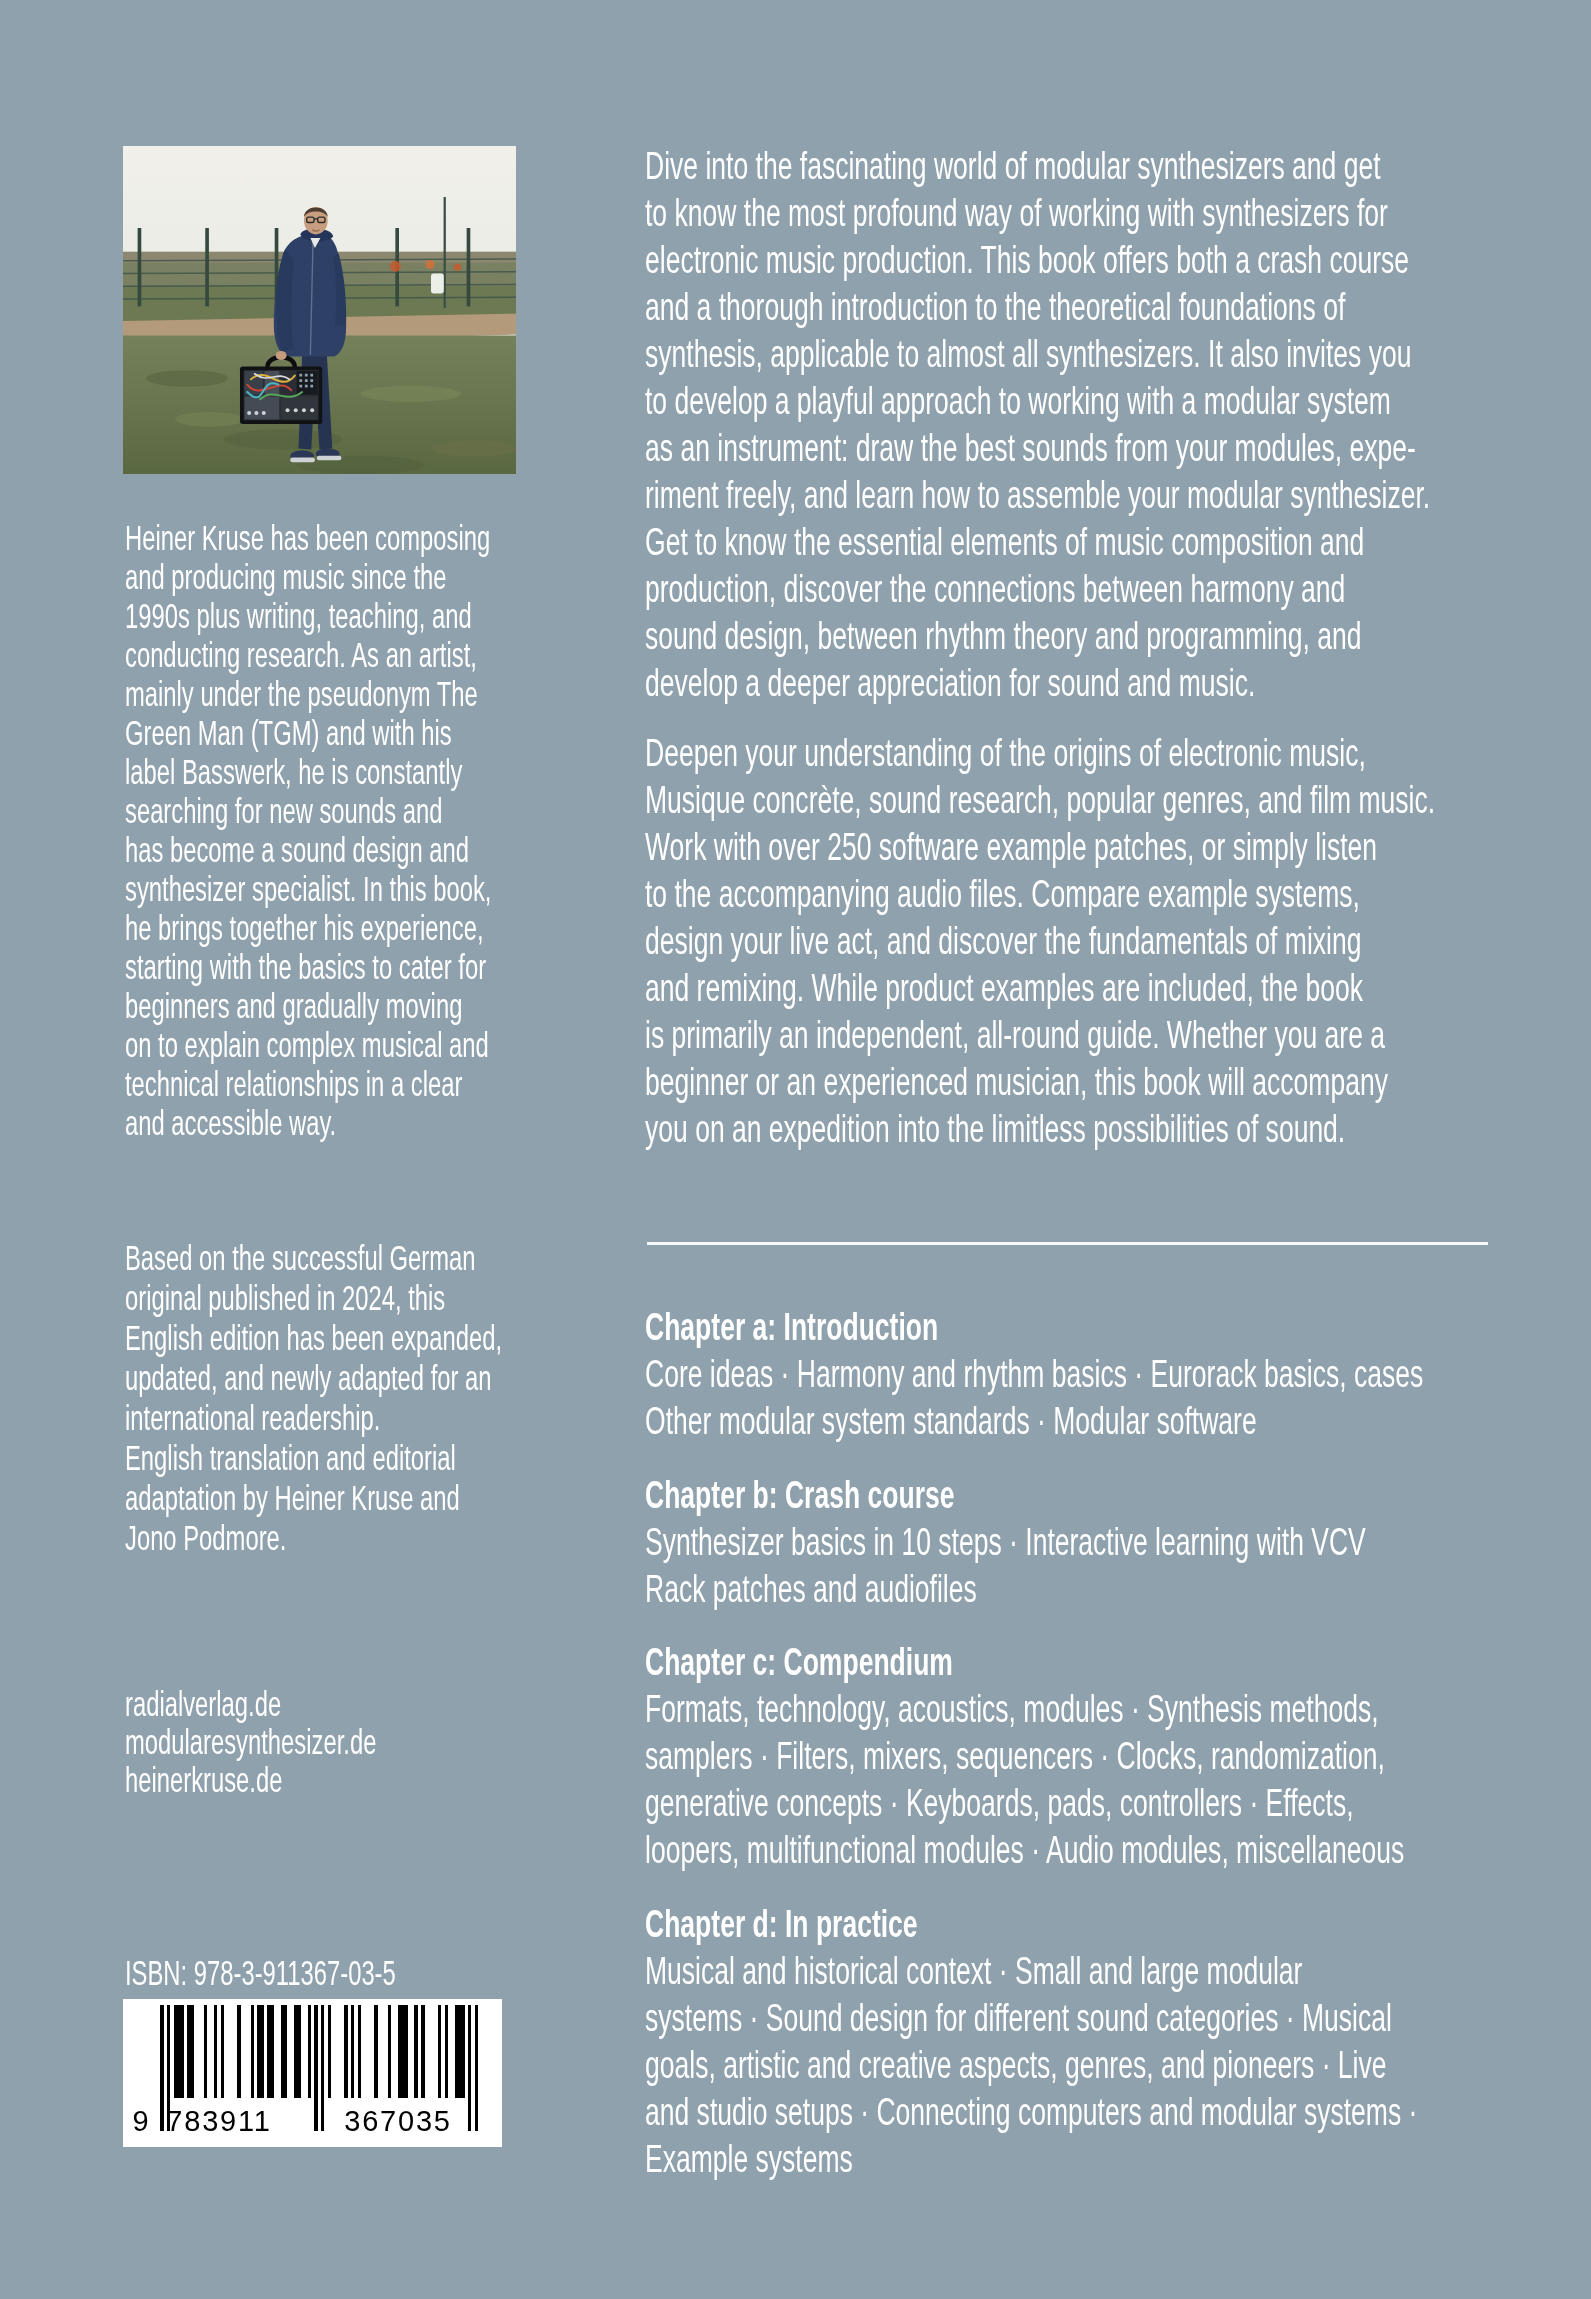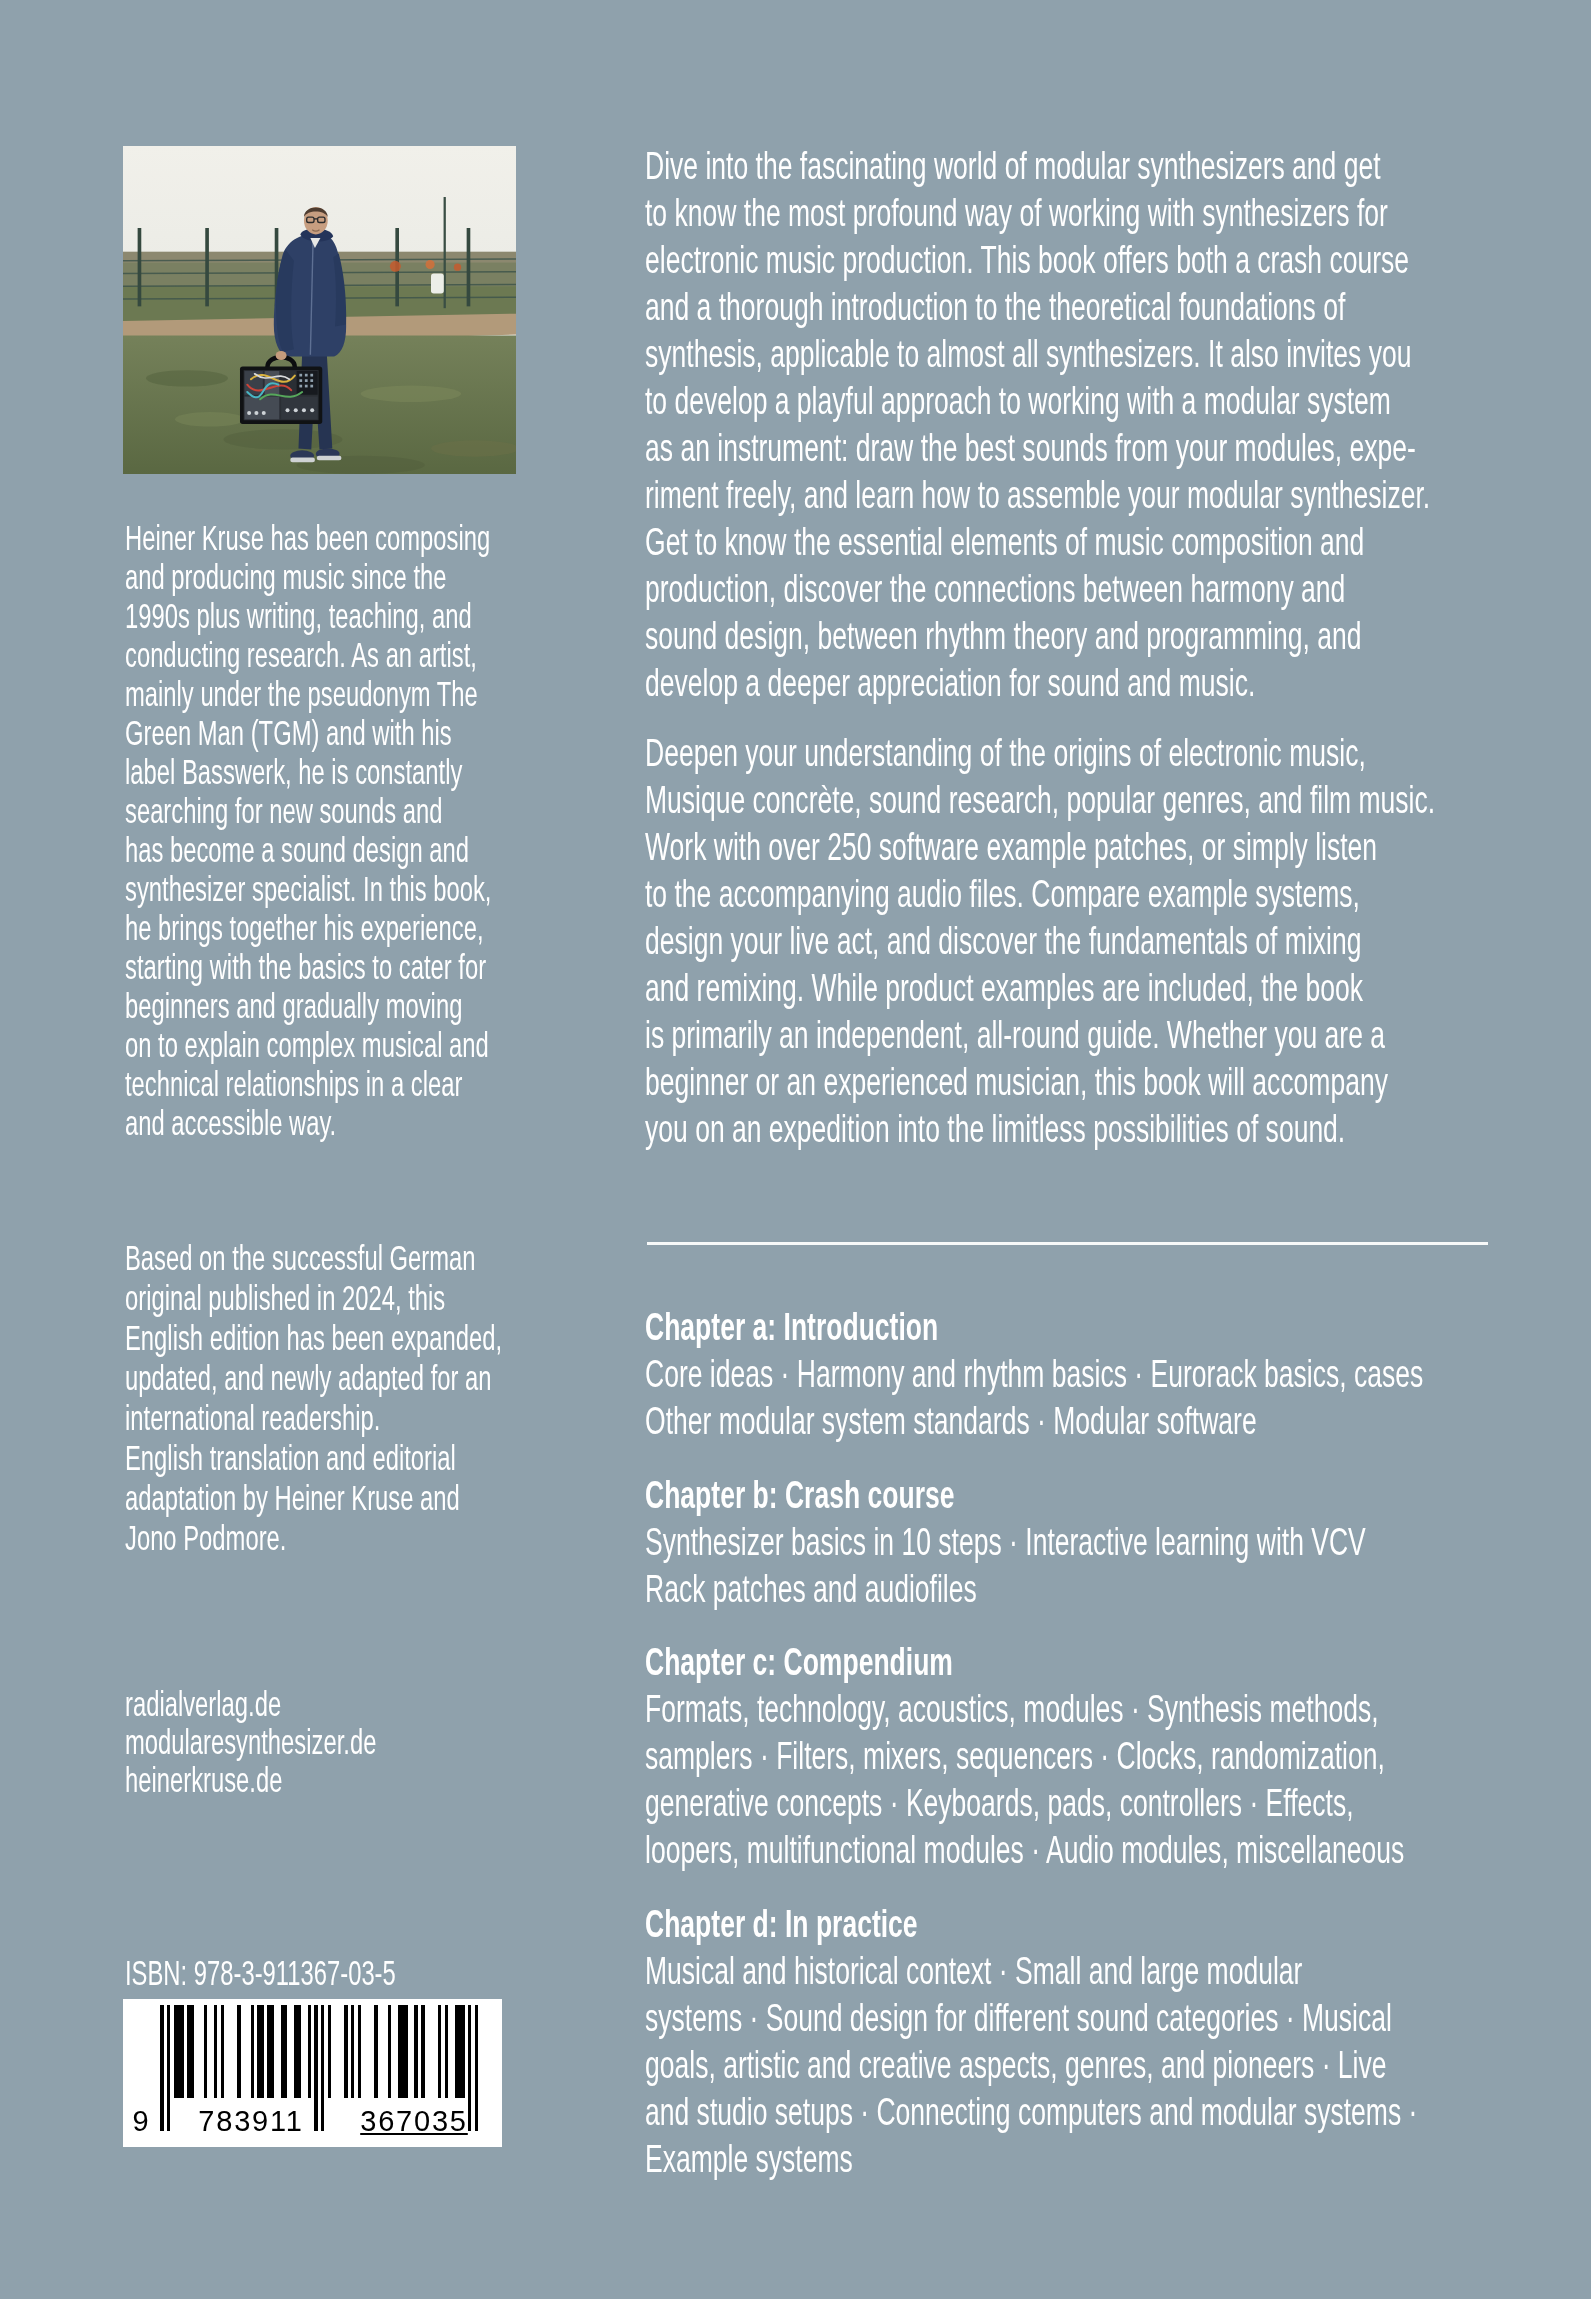--- a/index.html
+++ b/index.html
@@ -33,22 +33,22 @@
   .barcode-box {
     position:absolute; left:123px; top:1999px; width:379px; height:148px;
     background:#ffffff;
   }
   .barcode-box svg { position:absolute; left:0; top:0; }
   .bc-digit {
     position:absolute; color:#000; font-size:29px; line-height:29px; bottom:11px;
     text-align:center; letter-spacing:1.8px;
   }
   .bc-first { left:5.5px;  width:24px; letter-spacing:0; }
-  .bc-left  { left:64px; width:128px; }
-  .bc-right { left:227px; width:128px;text-decoration:underline; }
+  .bc-left  { left:32px; width:128px; }
+  .bc-right { left:211px; width:128px; }
 
   
   .rc {
     position:absolute; left:645px; width:1325px;
     font-size:39px; line-height:47px; white-space:pre-line;
   }
   .p1 { top:142px; }
   .p2 { top:729px; }
   .rule { position:absolute; left:647px; top:1242px; width:841px; height:2.7px; background:#f7f9f9; }
   .chapters { position:absolute; left:645px; top:1303px; width:1325px; font-size:39px; line-height:47px; }

